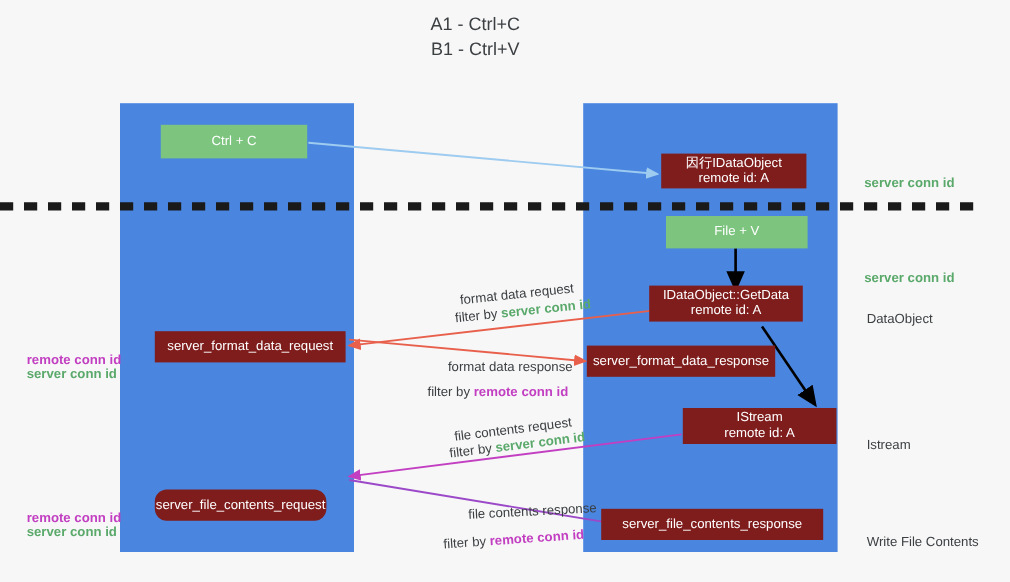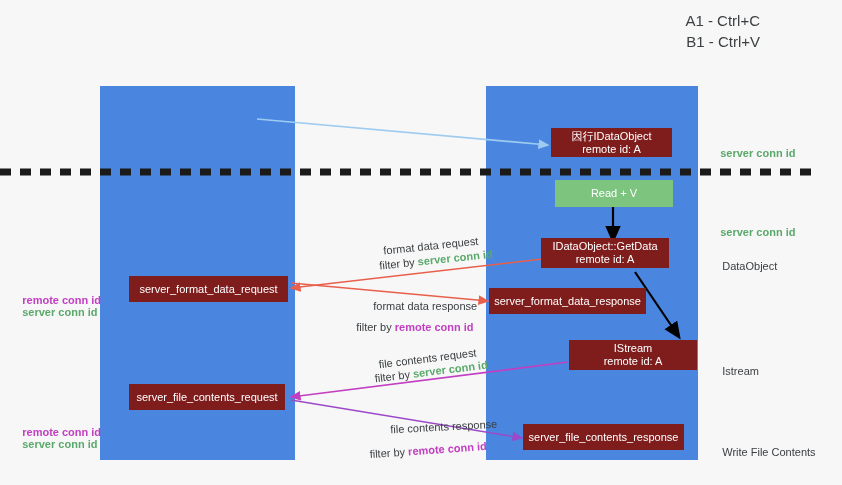--- a/index.html
+++ b/index.html
@@ -23,24 +23,24 @@
   #svg-layer {
     position: absolute;
     left: 0; top: 0;
     width: 842px;
     height: 485px;
     pointer-events: none;
   }
   
   .title {
     position: absolute;
-    left: 0;
+    left: 16px;
     top: 10px;
     width: 760px;
-    text-align: right;
+    text-align: center;
     font-size: 15px;
     line-height: 21px;
     color: #3c4043;
     white-space: pre;
   }
   
   .col-header {
     position: absolute;
     text-align: center;
     font-size: 12px;
@@ -134,53 +134,56 @@
 
     <line x1="291" y1="283" x2="488" y2="301" stroke="#e8604c" stroke-width="1.6" marker-end="url(#ah-red)"></line>
 
     <line x1="635" y1="272" x2="677" y2="334" stroke="#000000" stroke-width="2.2" marker-end="url(#ah-black)"></line>
 
     <line x1="568" y1="362" x2="291" y2="397" stroke="#c23fc2" stroke-width="1.6" marker-end="url(#ah-magenta)"></line>
 
     <line x1="291" y1="400" x2="522" y2="438" stroke="#9b49c8" stroke-width="1.6" marker-end="url(#ah-purple)"></line>
   </svg>
 
+  <div class="box green" style="left:134px; top:104px; width:122px; height:28px;">
+    <span>Ctrl + C</span>
+  </div>
 
   <div class="box orange" style="left:551px; top:128px; width:121px; height:29px;">
     <span>因行IDataObject</span>
     <span>remote id: A</span>
   </div>
 
   <div class="box green" style="left:555px; top:180px; width:118px; height:27px;">
-    <span>Read + V</span>
+    <span>File + V</span>
   </div>
 
   <div class="box orange" style="left:541px; top:238px; width:128px; height:30px;">
     <span>IDataObject::GetData</span>
     <span>remote id: A</span>
   </div>
 
   <div class="box orange" style="left:129px; top:276px; width:159px; height:26px;">
     <span>server_format_data_request</span>
   </div>
 
   <div class="box orange" style="left:489px; top:288px; width:157px; height:26px;">
     <span>server_format_data_response</span>
   </div>
 
   <div class="box orange" style="left:569px; top:340px; width:128px; height:30px;">
     <span>IStream</span>
     <span>remote id: A</span>
   </div>
 
-  <div class="box orange" style="left:129px; top:384px; width:156px; height:26px;">
+  <div class="box orange" style="left:129px; top:408px; width:143px; height:26px;border-radius:10px;">
     <span>server_file_contents_request</span>
   </div>
 
-  <div class="box orange" style="left:523px; top:424px; width:161px; height:26px;">
+  <div class="box orange" style="left:501px; top:424px; width:185px; height:26px;">
     <span>server_file_contents_response</span>
   </div>
 
 
   <div class="lbl mix rot" style="left:369px; top:231px; transform:rotate(-6deg);">
     <span>format data request</span>
   </div>
   <div class="lbl mix rot" style="left:365px; top:246px; transform:rotate(-6deg);">
     <span>filter by </span><b class="g">server conn id</b>
   </div>

